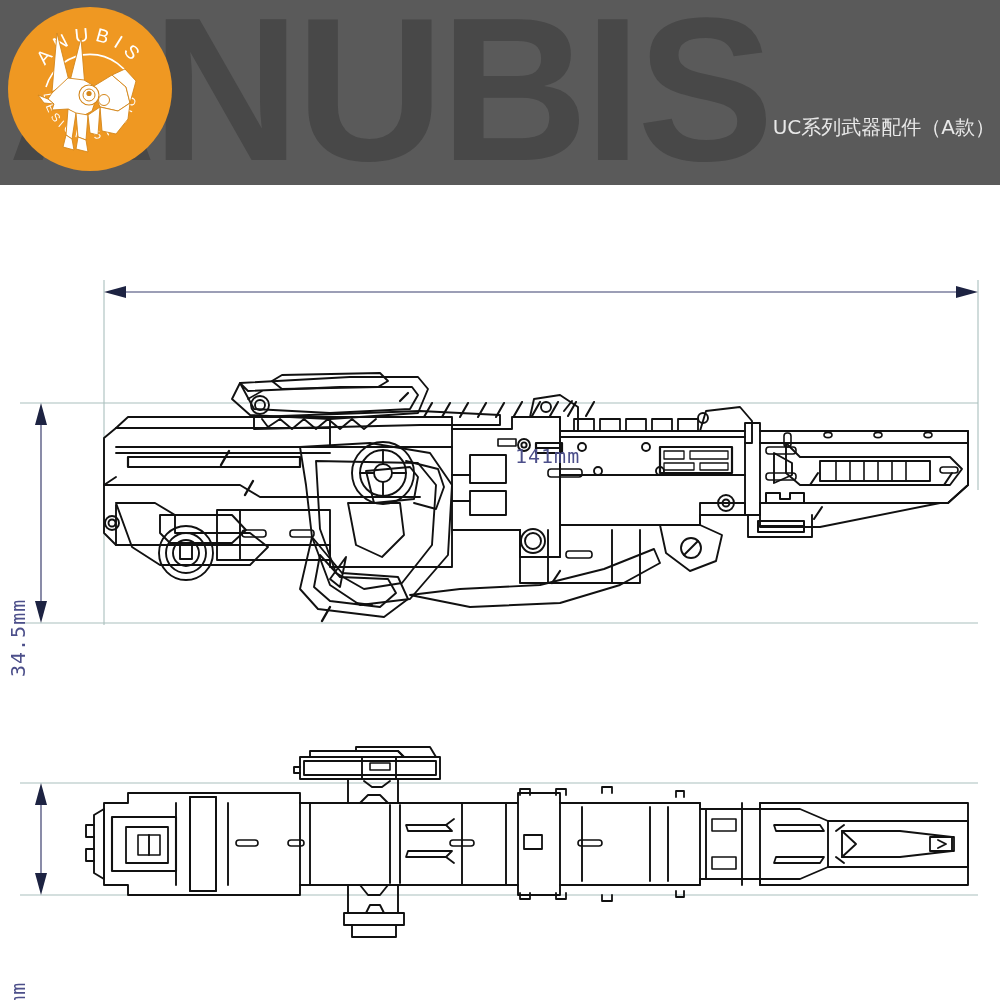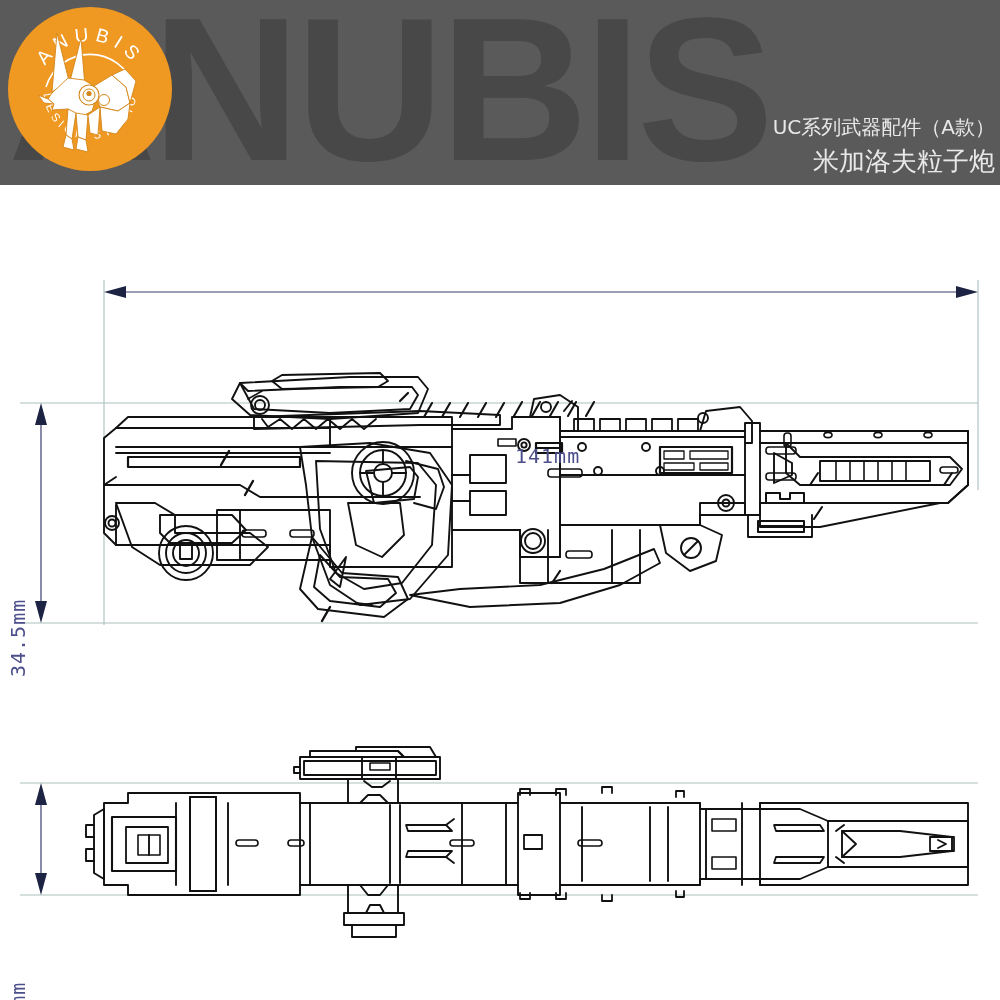--- a/index.html
+++ b/index.html
@@ -134,21 +134,20 @@
           <circle cx="81" cy="88" r="6" fill="#ffffff" stroke="#d4861a" stroke-width="1"></circle>
           <circle cx="81" cy="86.5" r="2.6" fill="#d4861a" stroke="none"></circle>
 
           <circle cx="96" cy="93" r="5.5" fill="#ffffff" stroke="#d4861a" stroke-width="1"></circle>
         </g>
       </svg>
     </div>
 
 
     <div class="subtitle-cn1">UC系列武器配件（A款）</div>
-    <div class="subtitle-cn2">米加洛夫粒子炮</div>
   </div>
 
   <div class="sheet">
     <svg width="1000" height="815" viewBox="0 0 1000 815">
 
       <g stroke="#a9bfbe" stroke-width="1.1" fill="none">
 
         <line x1="104" y1="95" x2="104" y2="440"></line>
         <line x1="978" y1="95" x2="978" y2="305"></line>
 

